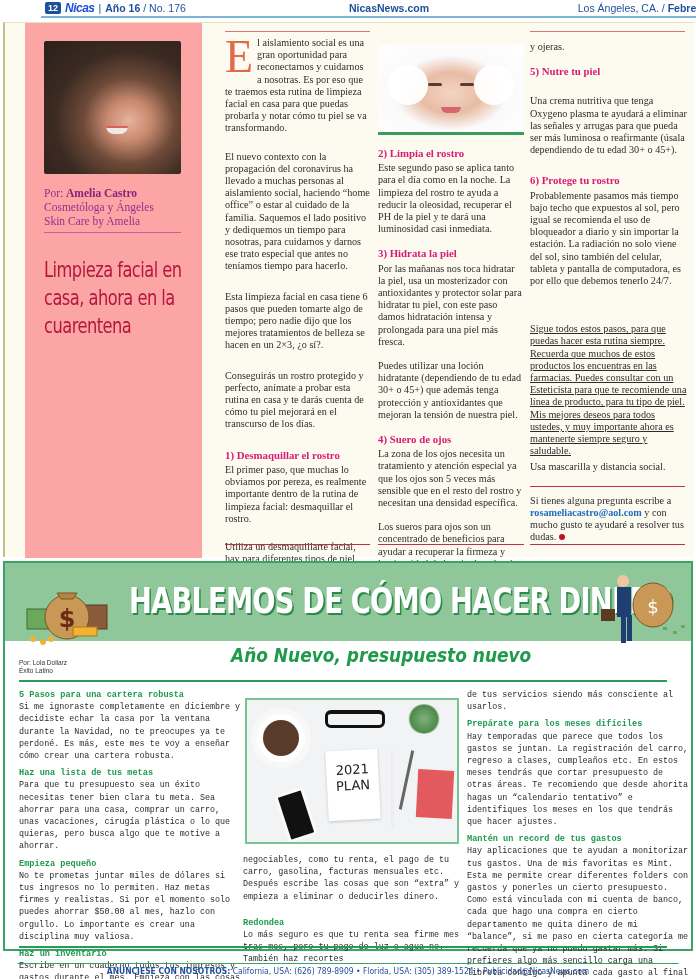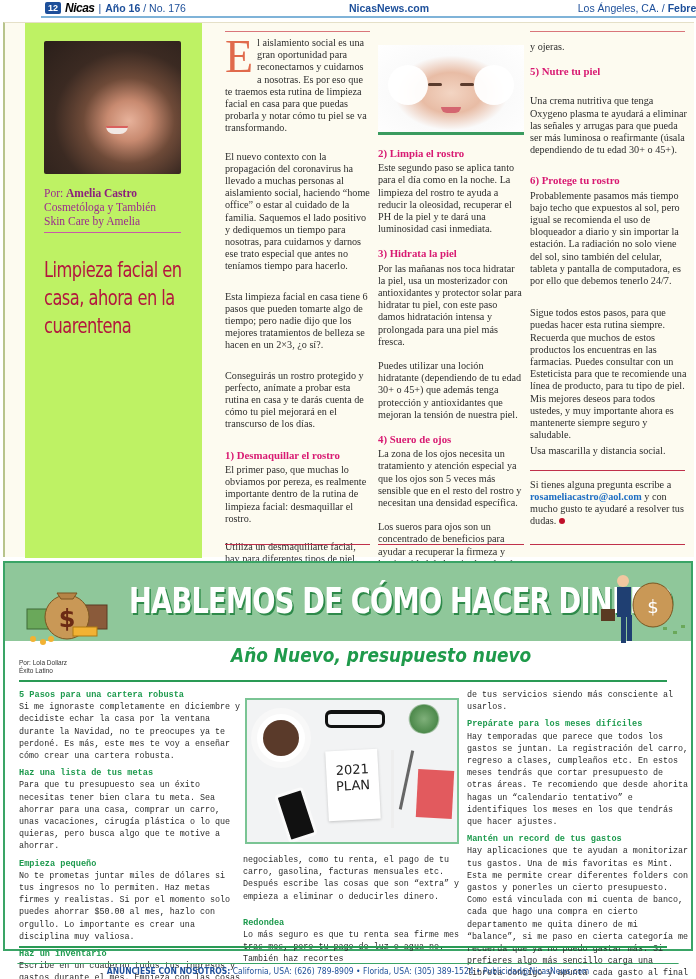--- a/index.html
+++ b/index.html
@@ -2,30 +2,30 @@
 <html><head>
 <meta charset="utf-8">
 <style>
   * { box-sizing: border-box; margin: 0; padding: 0; }
   html, body { width: 696px; height: 979px; background: #fff; overflow: hidden; }
   body { font-family: "Liberation Sans", sans-serif; color: #222; position: relative; }
 
   
   .topbar { position: absolute; left: 0; top: 0; width: 696px; height: 18px; border-bottom: 2px solid #7fb3d8; display: flex; align-items: center; font-family: "Liberation Sans", sans-serif; font-size: 10.5px; color: #1d4f9a; margin-left: 41px; }
   .pagenum { background: #1d4f9a; color: #fff; font-weight: bold; font-size: 9px; padding: 0 3px; margin-left: 4px; border-radius: 2px; line-height: 12px; }
-  .logo { font-style: italic; font-weight: bold; font-size: 12px; color: #000000; margin-left: 4px; letter-spacing: -0.5px; }
+  .logo { font-style: italic; font-weight: bold; font-size: 12px; color: #1d4ed8; margin-left: 4px; letter-spacing: -0.5px; }
   .sep { margin: 0 4px; color: #1d4f9a; }
   .issue b { font-weight: bold; }
   .site { position: absolute; left: 0; width: 696px; text-align: center; font-weight: bold; pointer-events: none; }
   .loc { position: absolute; right: 4px; }
   .loc b { font-weight: bold; }
 
   
   .top-article { position: absolute; left: 3px; top: 22px; width: 691px; height: 535px; background: #fdfbf0; border-left: 2px solid #b8c48c; border-top: 1px solid #e5e0c8; }
-  .sidebar-col { position: absolute; left: 20px; top: 0; width: 177px; height: 535px; background: #bef264; }
+  .sidebar-col { position: absolute; left: 20px; top: 0; width: 177px; height: 535px; background: #fca5a5; }
   .photo { position: absolute; left: 19px; top: 18px; width: 137px; height: 133px; border-radius: 2px; overflow: hidden;
     background: radial-gradient(ellipse at 62% 60%, #e7b29b 0%, #c88a70 18%, #6e4a38 38%, #3b2a22 62%, #2a1f1a 100%); }
   .photo .smile { position: absolute; left: 62px; top: 85px; width: 22px; height: 8px; border-radius: 0 0 12px 12px; background: #f1e8e4; border-top: 2px solid #d9605e; }
   .byline { position: absolute; left: 19px; top: 163px; width: 140px; font-family: "Liberation Serif", serif; font-size: 11.5px; color: #9b2d8e; line-height: 14px; }
   .byline b { font-weight: bold; color: #8b1f7e; }
   .byline-rule { position: absolute; left: 19px; top: 209px; width: 137px; height: 1px; background: #c85aa8; }
   .headline { position: absolute; left: 19px; top: 233px; width: 150px; font-family: "DejaVu Sans", sans-serif; font-stretch: condensed; font-size: 21px; line-height: 28px; color: #b3173e; letter-spacing: -0.6px; transform: scaleX(0.86); transform-origin: left top; width: 175px; }
 
   .col { position: absolute; font-family: "Liberation Serif", serif; font-size: 10.2px; line-height: 12.2px; color: #2d2d2d; }
   .col p { margin-bottom: 12px; }
@@ -91,21 +91,21 @@
   <span class="loc"><span>Los Ángeles, CA.</span> / <b>Febrero 2021</b></span>
 </div>
 
 <div class="top-article">
   <div class="sidebar-col">
     <div class="photo">
         <div class="smile"></div>
       </div>
     <div class="byline">
       <div><span>Por:</span> <b>Amelia Castro</b></div>
-      <div>Cosmetóloga y También</div>
+      <div>Cosmetóloga y Ángeles</div>
       <div>Skin Care by Amelia</div>
     </div>
     <div class="byline-rule"></div>
     <div class="headline">Limpieza facial en casa, ahora en la cuarentena</div>
   </div>
 
   <div class="col-rule-top" style="left:220px; top:8px; width:145px;"></div>
   <div class="col col1">
     <p style="margin-top:4px;"><span class="dropcap">E</span><span>l aislamiento social es una gran oportunidad para reconectarnos y cuidarnos a nosotras. Es por eso que te traemos esta rutina de limpieza facial en casa para que puedas probarla y notar cómo tu piel se va transformando.</span></p>
     <p style="margin-top:16px;">El nuevo contexto con la propagación del coronavirus ha llevado a muchas personas al aislamiento social, haciendo “home office” o estar al cuidado de la familia. Saquemos el lado positivo y dediquemos un tiempo para nosotras, para cuidarnos y darnos ese trato especial que antes no teníamos tiempo para hacerlo.</p>
@@ -136,21 +136,21 @@
   </div>
   <div class="end-rule" style="left:373px; top:521px; width:146px;"></div>
 
   <div class="col-rule-top" style="left:525px; top:8px; width:155px;"></div>
   <div class="col col3">
     <p>y ojeras.</p>
     <h3>5) Nutre tu piel</h3>
     <p style="margin-top:18px;">Una crema nutritiva que tenga Oxygeno plasma te ayudará a eliminar las señales y arrugas para que pueda ser más luminosa o reafirmante (úsala dependiendo de tu edad 30+ o 45+).</p>
     <h3 style="margin-top:18px;">6) Protege tu rostro</h3>
     <p>Probablemente pasamos más tiempo bajo techo que expuestos al sol, pero igual se recomienda el uso de bloqueador a diario y sin importar la estación. La radiación no solo viene del sol, sino también del celular, tableta y pantalla de computadora, es por ello que debemos tenerlo 24/7.</p>
-    <p style="margin-top:20px;" class="tight">Sigue todos estos pasos,  para que puedas hacer esta rutina siempre. Recuerda que muchos de estos productos los encuentras en las farmacias. Puedes consultar con un Esteticista para que te recomiende una línea de producto, para tu tipo de piel. Mis mejores deseos para todos ustedes, y muy importante ahora es mantenerte siempre seguro y saludable.</p>
+    <p style="margin-top:36px;text-decoration:underline;" class="tight">Sigue todos estos pasos,  para que puedas hacer esta rutina siempre. Recuerda que muchos de estos productos los encuentras en las farmacias. Puedes consultar con un Esteticista para que te recomiende una línea de producto, para tu tipo de piel. Mis mejores deseos para todos ustedes, y muy importante ahora es mantenerte siempre seguro y saludable.</p>
     <p>Usa mascarilla y distancia social.</p>
     <div style="height:1px; background:#c0304a; margin:6px 0 8px; width:155px;"></div>
     <p>
       <span>Si tienes alguna pregunta escribe a</span>
       <span class="email">rosameliacastro@aol.com</span>
       <span>y con mucho gusto te ayudaré a resolver tus dudas.</span><span class="reddot"></span>
     </p>
   </div>
   <div class="end-rule" style="left:525px; top:521px; width:155px;"></div>
 </div>

